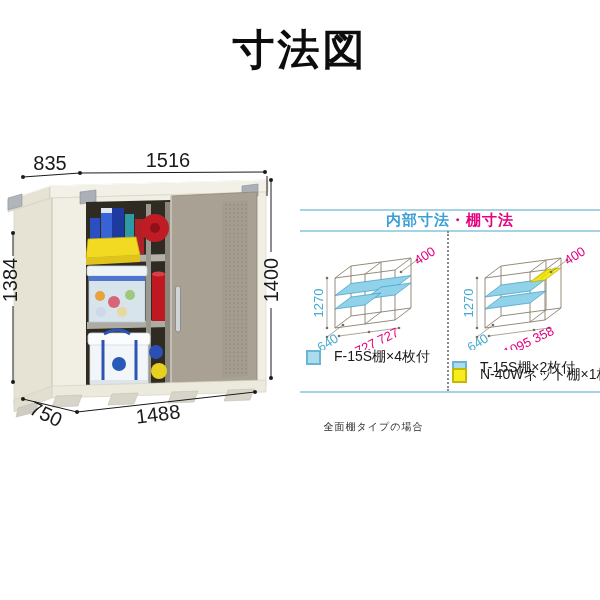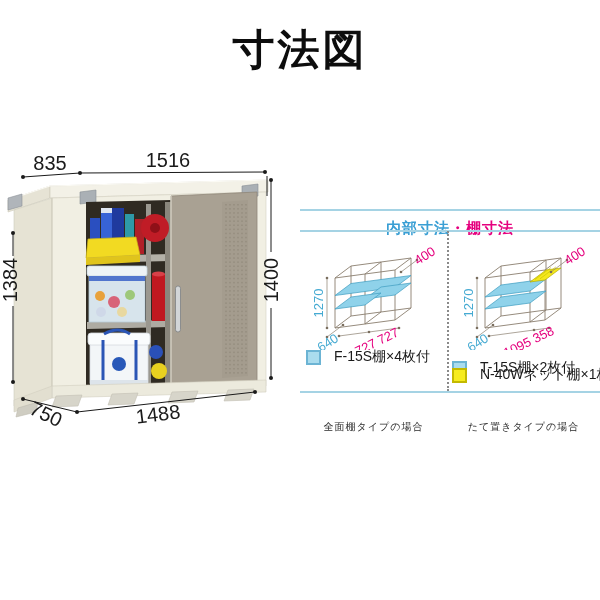--- a/index.html
+++ b/index.html
@@ -7,21 +7,21 @@
         font-family:"Liberation Sans","DejaVu Sans",sans-serif;color:#111;}
   .title{position:absolute;top:22px;left:0;width:600px;text-align:center;
          font-size:42px;font-weight:700;letter-spacing:3px;color:#0d0d0d;}
   .shed-svg{position:absolute;left:0;top:140px;width:300px;height:330px;}
   
   .pline{position:absolute;left:300px;width:300px;height:0;border-top:2px solid #a5d3e4;}
   .pline.top{top:209px;}
   .pline.mid{top:230px;}
   .pline.bot{top:391px;}
   .panel-header{position:absolute;left:300px;top:211px;width:300px;text-align:center;
-                font-size:15px;font-weight:700;letter-spacing:1px;margin-top:8px;}
+                font-size:15px;font-weight:700;letter-spacing:1px;}
   .hdr-blue{color:#3a9fd4;}
   .hdr-pink{color:#e5007e;}
   .divider{position:absolute;left:447px;top:231px;height:160px;width:0;
            border-left:2px dotted #8a8a8a;}
   .mini-svg{position:absolute;width:145px;height:112px;}
   .mini-left{left:301px;top:238px;}
   .mini-right{left:451px;top:238px;}
   .legend-row{position:absolute;display:flex;align-items:center;gap:13px;
               font-size:14px;color:#1a1a1a;white-space:nowrap;}
   .lg1{left:306px;top:348px;}
@@ -267,15 +267,14 @@
     <span>T-15S棚×2枚付</span>
   </div>
   <div class="legend-row lg3">
     <span class="swatch yellow"></span>
     <span>N-40Wネット棚×1枚付</span>
   </div>
 
   <div class="pline bot"></div>
 
   <div class="caption cap-left">全面棚タイプの場合</div>
-  <div class="caption cap-right">たて置きタイプの場合</div>
 
 </div>
 
 </body></html>

